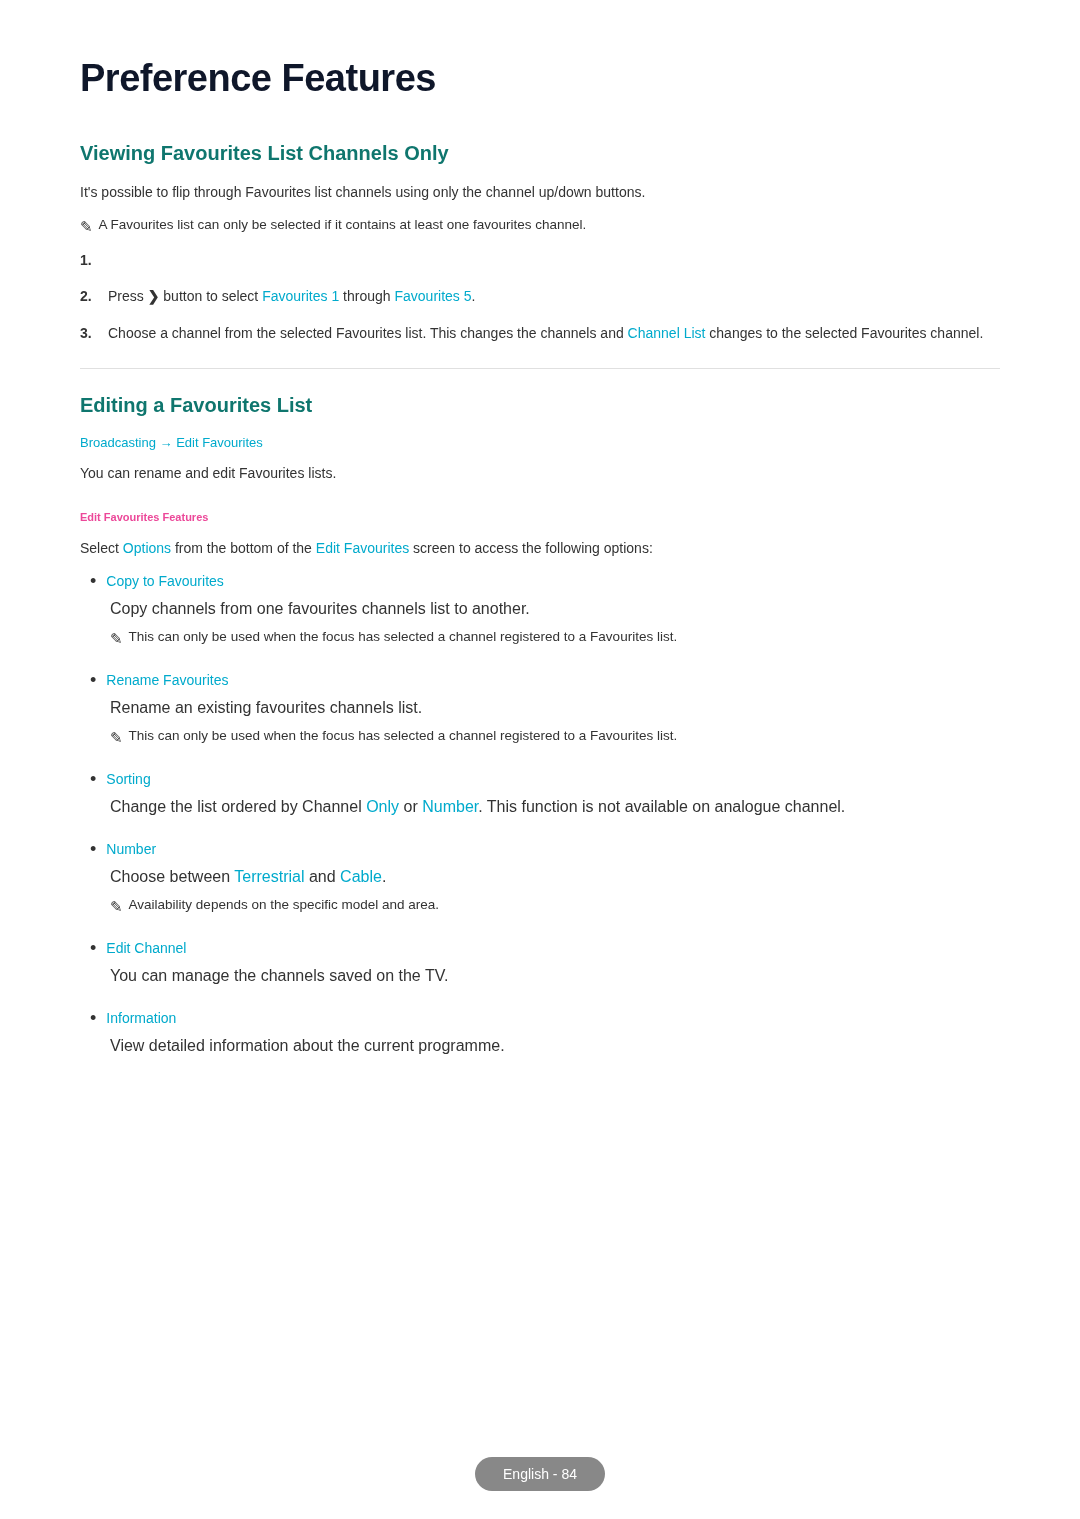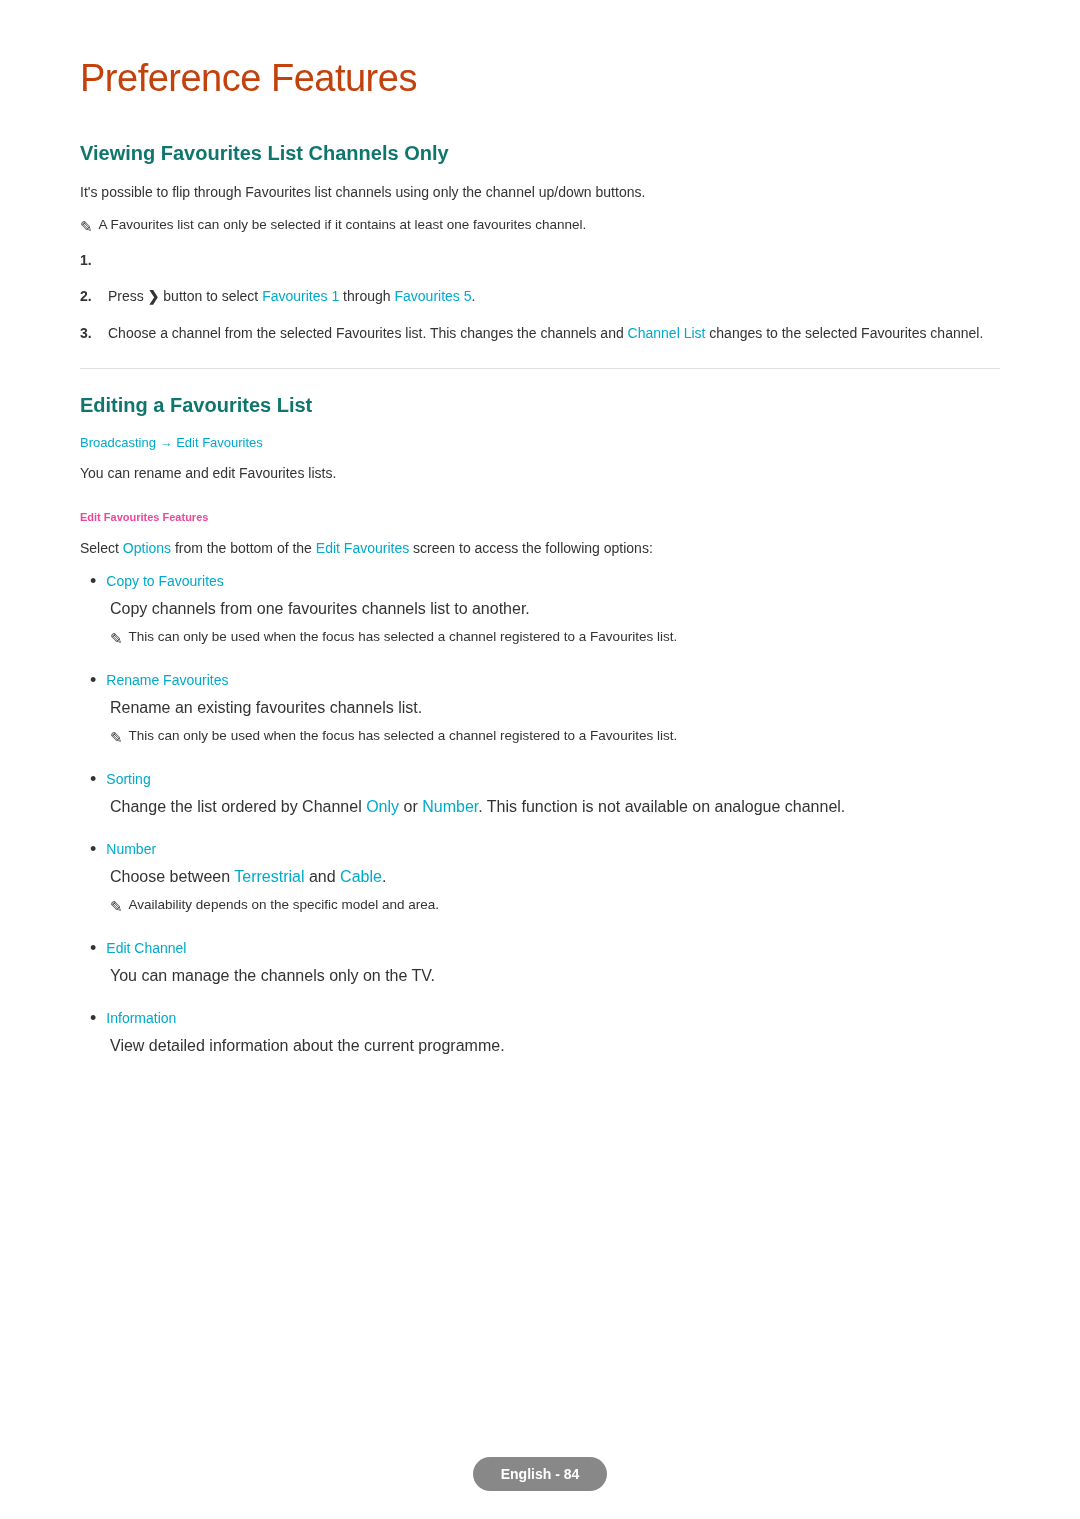--- a/index.html
+++ b/index.html
@@ -15,22 +15,22 @@
       position: relative;
     }
 
     .page-container {
       padding: 48px 80px 100px 80px;
       max-width: 1080px;
     }
 
     .page-title {
       font-size: 38px;
-      font-weight: 400;
-      color: #c2410c;
+      font-weight: 700;
+      color: #0f172a;
       margin-bottom: 28px;
       letter-spacing: -0.5px;
     }
 
     .section-title {
       font-size: 20px;
       font-weight: 700;
       color: #0f766e;
       margin-bottom: 12px;
       margin-top: 10px;
@@ -159,21 +159,21 @@
       display: flex;
       justify-content: center;
     }
 
     .footer-pill {
       background: #888888;
       color: #ffffff;
       padding: 6px 28px;
       border-radius: 20px;
       font-size: 14px;
-      font-weight: 700;
+      font-weight: 400;
       text-align: right;
     }
 
     .section-block {
       margin-bottom: 8px;
     }
 
     hr.section-line {
       border: none;
       border-top: 1px solid #e0e0e0;
@@ -283,21 +283,21 @@
           <span class="note-icon">✎</span>
           <span>Availability depends on the specific model and area.</span>
         </div>
       </li>
 
       <li>
         <div class="bullet-item-title">
           <span class="bullet-dot">•</span>
           <a class="link">Edit Channel</a>
         </div>
-        <p class="bullet-item-desc">You can manage the channels only on the TV.</p>
+        <p class="bullet-item-desc">You can manage the channels saved on the TV.</p>
       </li>
 
       <li>
         <div class="bullet-item-title">
           <span class="bullet-dot">•</span>
           <a class="link">Information</a>
         </div>
         <p class="bullet-item-desc">View detailed information about the current programme.</p>
       </li>
 

